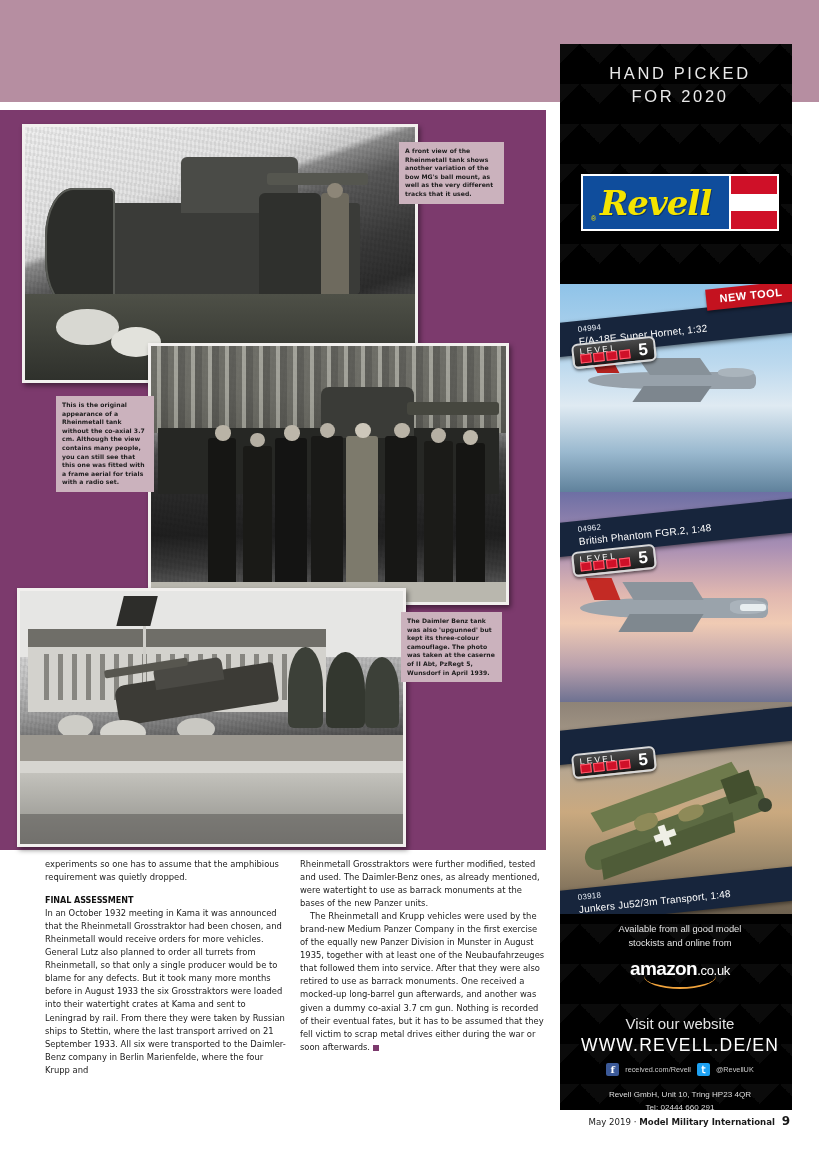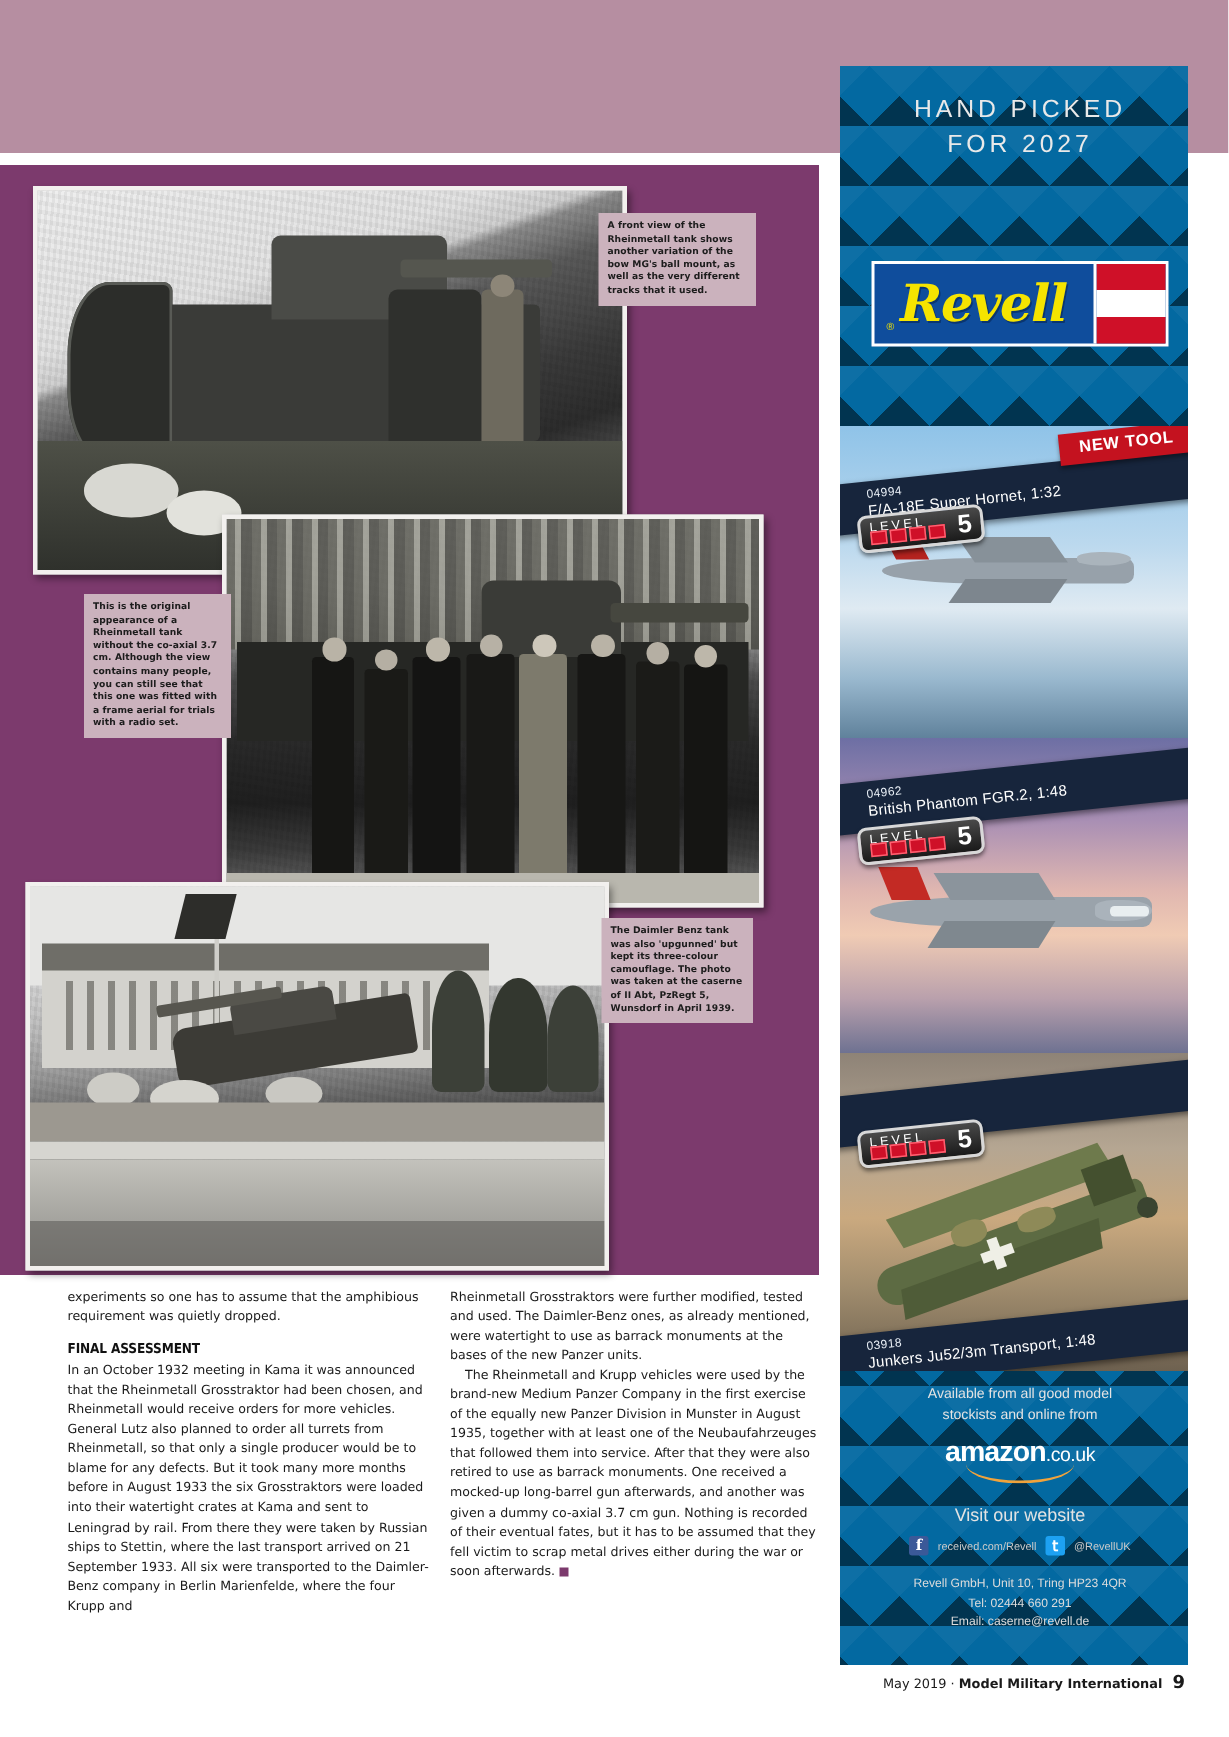--- a/index.html
+++ b/index.html
@@ -91,21 +91,21 @@
     text-align:right;
     font-family:"DejaVu Sans",sans-serif;
     font-size:8.6px;color:#1a1a1a;
   }
   .footer .mag{font-weight:bold;}
   .footer .pg{font-weight:bold;font-size:12px;margin-left:4px;}
 
   
   .ad{
     position:absolute;left:560px;top:44px;width:232px;height:1066px;
-    background:#0369a1;overflow:hidden;
+    background:#000000;overflow:hidden;
   }
   .ad-tri{
     position:absolute;inset:0;
     background-image:
       linear-gradient(135deg,rgba(255,255,255,.045) 25%,transparent 25%),
       linear-gradient(225deg,rgba(255,255,255,.045) 25%,transparent 25%),
       linear-gradient(315deg,rgba(0,0,0,.5) 25%,transparent 25%),
       linear-gradient(45deg,rgba(0,0,0,.5) 25%,transparent 25%);
     background-size:40px 40px;background-position:0 0;
   }
@@ -190,21 +190,21 @@
 
   
   .ad-foot{position:absolute;left:0;top:878px;width:240px;text-align:center;color:#e3e3e3;
            font-family:"Liberation Sans",sans-serif;}
   .ad-foot .avail{font-size:9.4px;line-height:13.5px;}
   .amazon{margin:9px 0 2px 0;}
   .amazon .az{font-size:19px;font-weight:bold;color:#ffffff;letter-spacing:-.6px;text-align:center;}
   .amazon .co{font-size:13px;color:#ffffff;letter-spacing:-.3px;}
   .amazon .smile{width:72px;height:11px;margin:-4px auto 0 auto;
       border-bottom:2.5px solid #f0a33c;border-radius:0 0 50% 50%/0 0 100% 100%;}
-  .visit{font-size:12px;margin-top:14px;}
+  .visit{font-size:15px;margin-top:26px;}
   .weburl{font-size:17.5px;letter-spacing:1.2px;margin-top:3px;color:#ffffff;}
   .social{display:flex;justify-content:center;align-items:center;gap:6px;margin-top:7px;}
   .social .fb,.social .tw{width:13px;height:13px;border-radius:2px;display:flex;
         align-items:center;justify-content:center;font-size:10px;font-weight:bold;color:#fff;}
   .social .fb{background:#3b5998;font-family:"DejaVu Serif",serif;}
   .social .tw{background:#1da1f2;}
   .social .lbl{font-size:7.3px;color:#c9c9c9;}
   .contact{font-size:8.1px;line-height:12.5px;margin-top:13px;color:#dcdcdc;}
 </style>
 </head>
@@ -324,21 +324,21 @@
   <span>·</span>
   <span class="mag">Model Military International</span>
   <span class="pg">9</span>
 </div>
 
 <div class="ad">
   <div class="ad-tri"></div>
 
   <div class="ad-head">
     <div>HAND PICKED</div>
-    <div>FOR 2027</div>
+    <div>FOR 2020</div>
   </div>
 
   <div class="revell-logo">
     <span class="revell-word">Revell</span>
     <span class="revell-reg">®</span>
     <span class="revell-flag"></span>
   </div>
 
 
   <div class="kit" id="kit-hornet">
@@ -437,20 +437,21 @@
       <div>Available from all good model</div>
       <div>stockists and online from</div>
     </div>
 
     <div class="amazon">
       <span class="az">amazon</span><span class="co">.co.uk</span>
       <div class="smile"></div>
     </div>
 
     <div class="visit">Visit our website</div>
+    <div class="weburl">WWW.REVELL.DE/EN</div>
 
     <div class="social">
       <span class="fb">f</span>
       <span class="lbl">received.com/Revell</span>
       <span class="tw">𝗍</span>
       <span class="lbl">@RevellUK</span>
     </div>
 
     <div class="contact">
       <div>Revell GmbH, Unit 10, Tring HP23 4QR</div>

